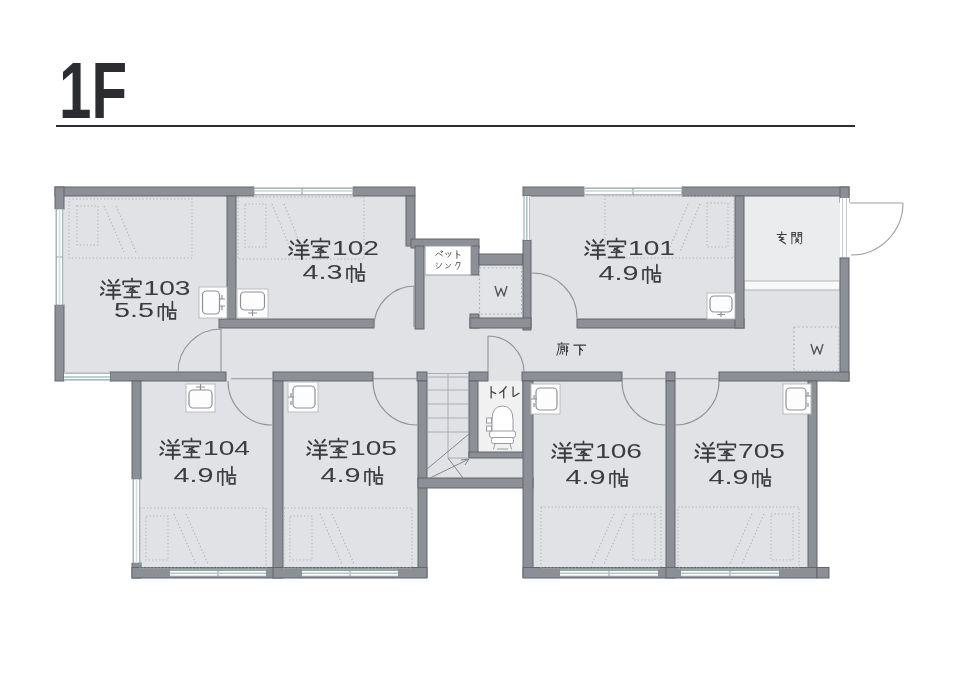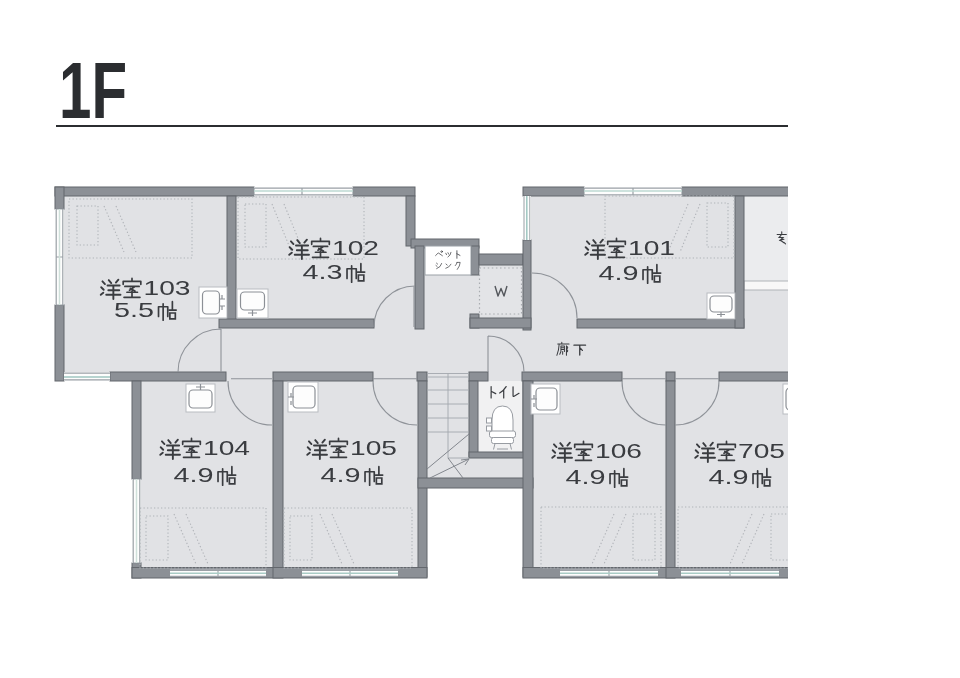--- a/index.html
+++ b/index.html
@@ -1,16 +1,16 @@
 <!DOCTYPE html>
 <html><head>
 <meta charset="utf-8">
 <style>
 html,body{margin:0;padding:0;background:#ffffff;}
-#page{position:relative;width:788px;height:678px;background:#ffffff;overflow:hidden;}
+#page{position:relative;width:960px;height:678px;background:#ffffff;overflow:hidden;}
 text{font-family:"Liberation Sans",sans-serif;}
 </style>
 </head>
 <body>
 <div id="page">
 <svg width="960" height="678" viewBox="0 0 960 678">
 <defs>
 <g id="g-yo" stroke="#3a3c40" stroke-width="9" fill="none" stroke-linecap="round">
 <path d="M14,16 l12,13 M8,44 l12,12 M6,80 l12,-10"></path>
 <path d="M44,10 l12,14 M90,8 l-12,14 M38,36 H96 M42,58 H94 M32,80 H100 M66,36 V100"></path>

